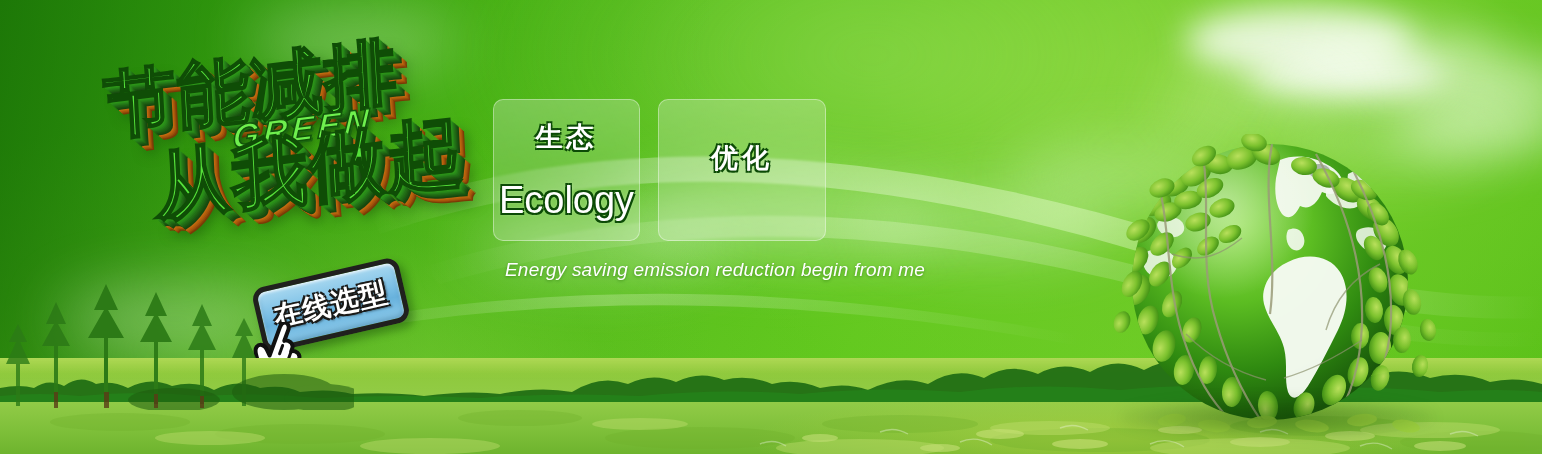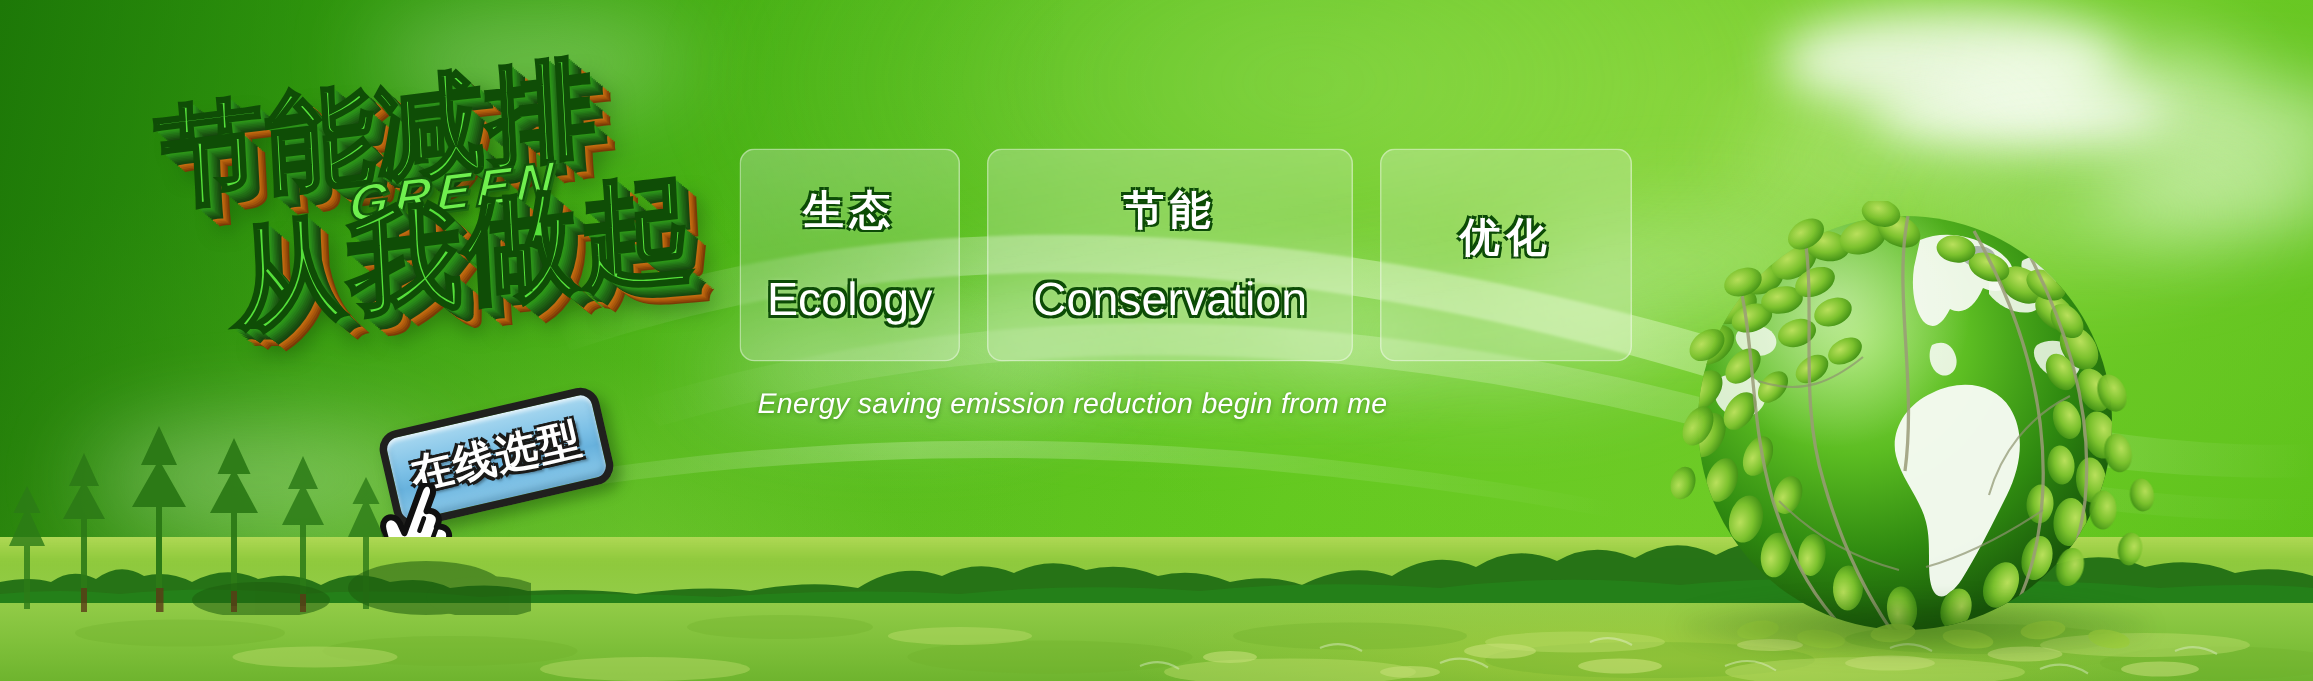--- a/index.html
+++ b/index.html
@@ -128,21 +128,21 @@
     color:#ffffff;
     font-weight:bold;
     letter-spacing:4px;
     text-shadow:
       -1.6px -1.6px 0 #0c4b06, 1.6px -1.6px 0 #0c4b06,
       -1.6px 1.6px 0 #0c4b06, 1.6px 1.6px 0 #0c4b06,
       0 0 3px rgba(255,255,255,0.6);
     margin-bottom:24px;
   }
   .card .en{
-    font-size:31px;
+    font-size:38px;
     color:#ffffff;
     letter-spacing:0px;
     text-shadow:
       -1.7px -1.7px 0 #0c4b06, 1.7px -1.7px 0 #0c4b06,
       -1.7px 1.7px 0 #0c4b06, 1.7px 1.7px 0 #0c4b06,
       0 0 4px rgba(255,255,255,0.55);
     white-space:nowrap;
   }
   #card-0{ width:147px; }
   #card-1{ width:244px; }
@@ -243,24 +243,20 @@
   <div class="headline">
     <div class="hl-line hl-top">节能减排</div>
     <div class="hl-green">GREEN</div>
     <div class="hl-line hl-bot">从我做起</div>
   </div>
 
   <div class="cards">
     <div class="card" id="card-0">
       <div class="cn">生态</div>
       <div class="en">Ecology</div>
-    </div>
-    <div class="card" id="card-1">
-      <div class="cn">节能</div>
-      <div class="en">Conservation</div>
     </div>
     <div class="card" id="card-2">
       <div class="cn">优化</div>
     </div>
   </div>
 
   <div class="tagline">Energy saving emission reduction begin from me</div>
 
   <div class="cta-wrap">
     <div class="cta-btn">

